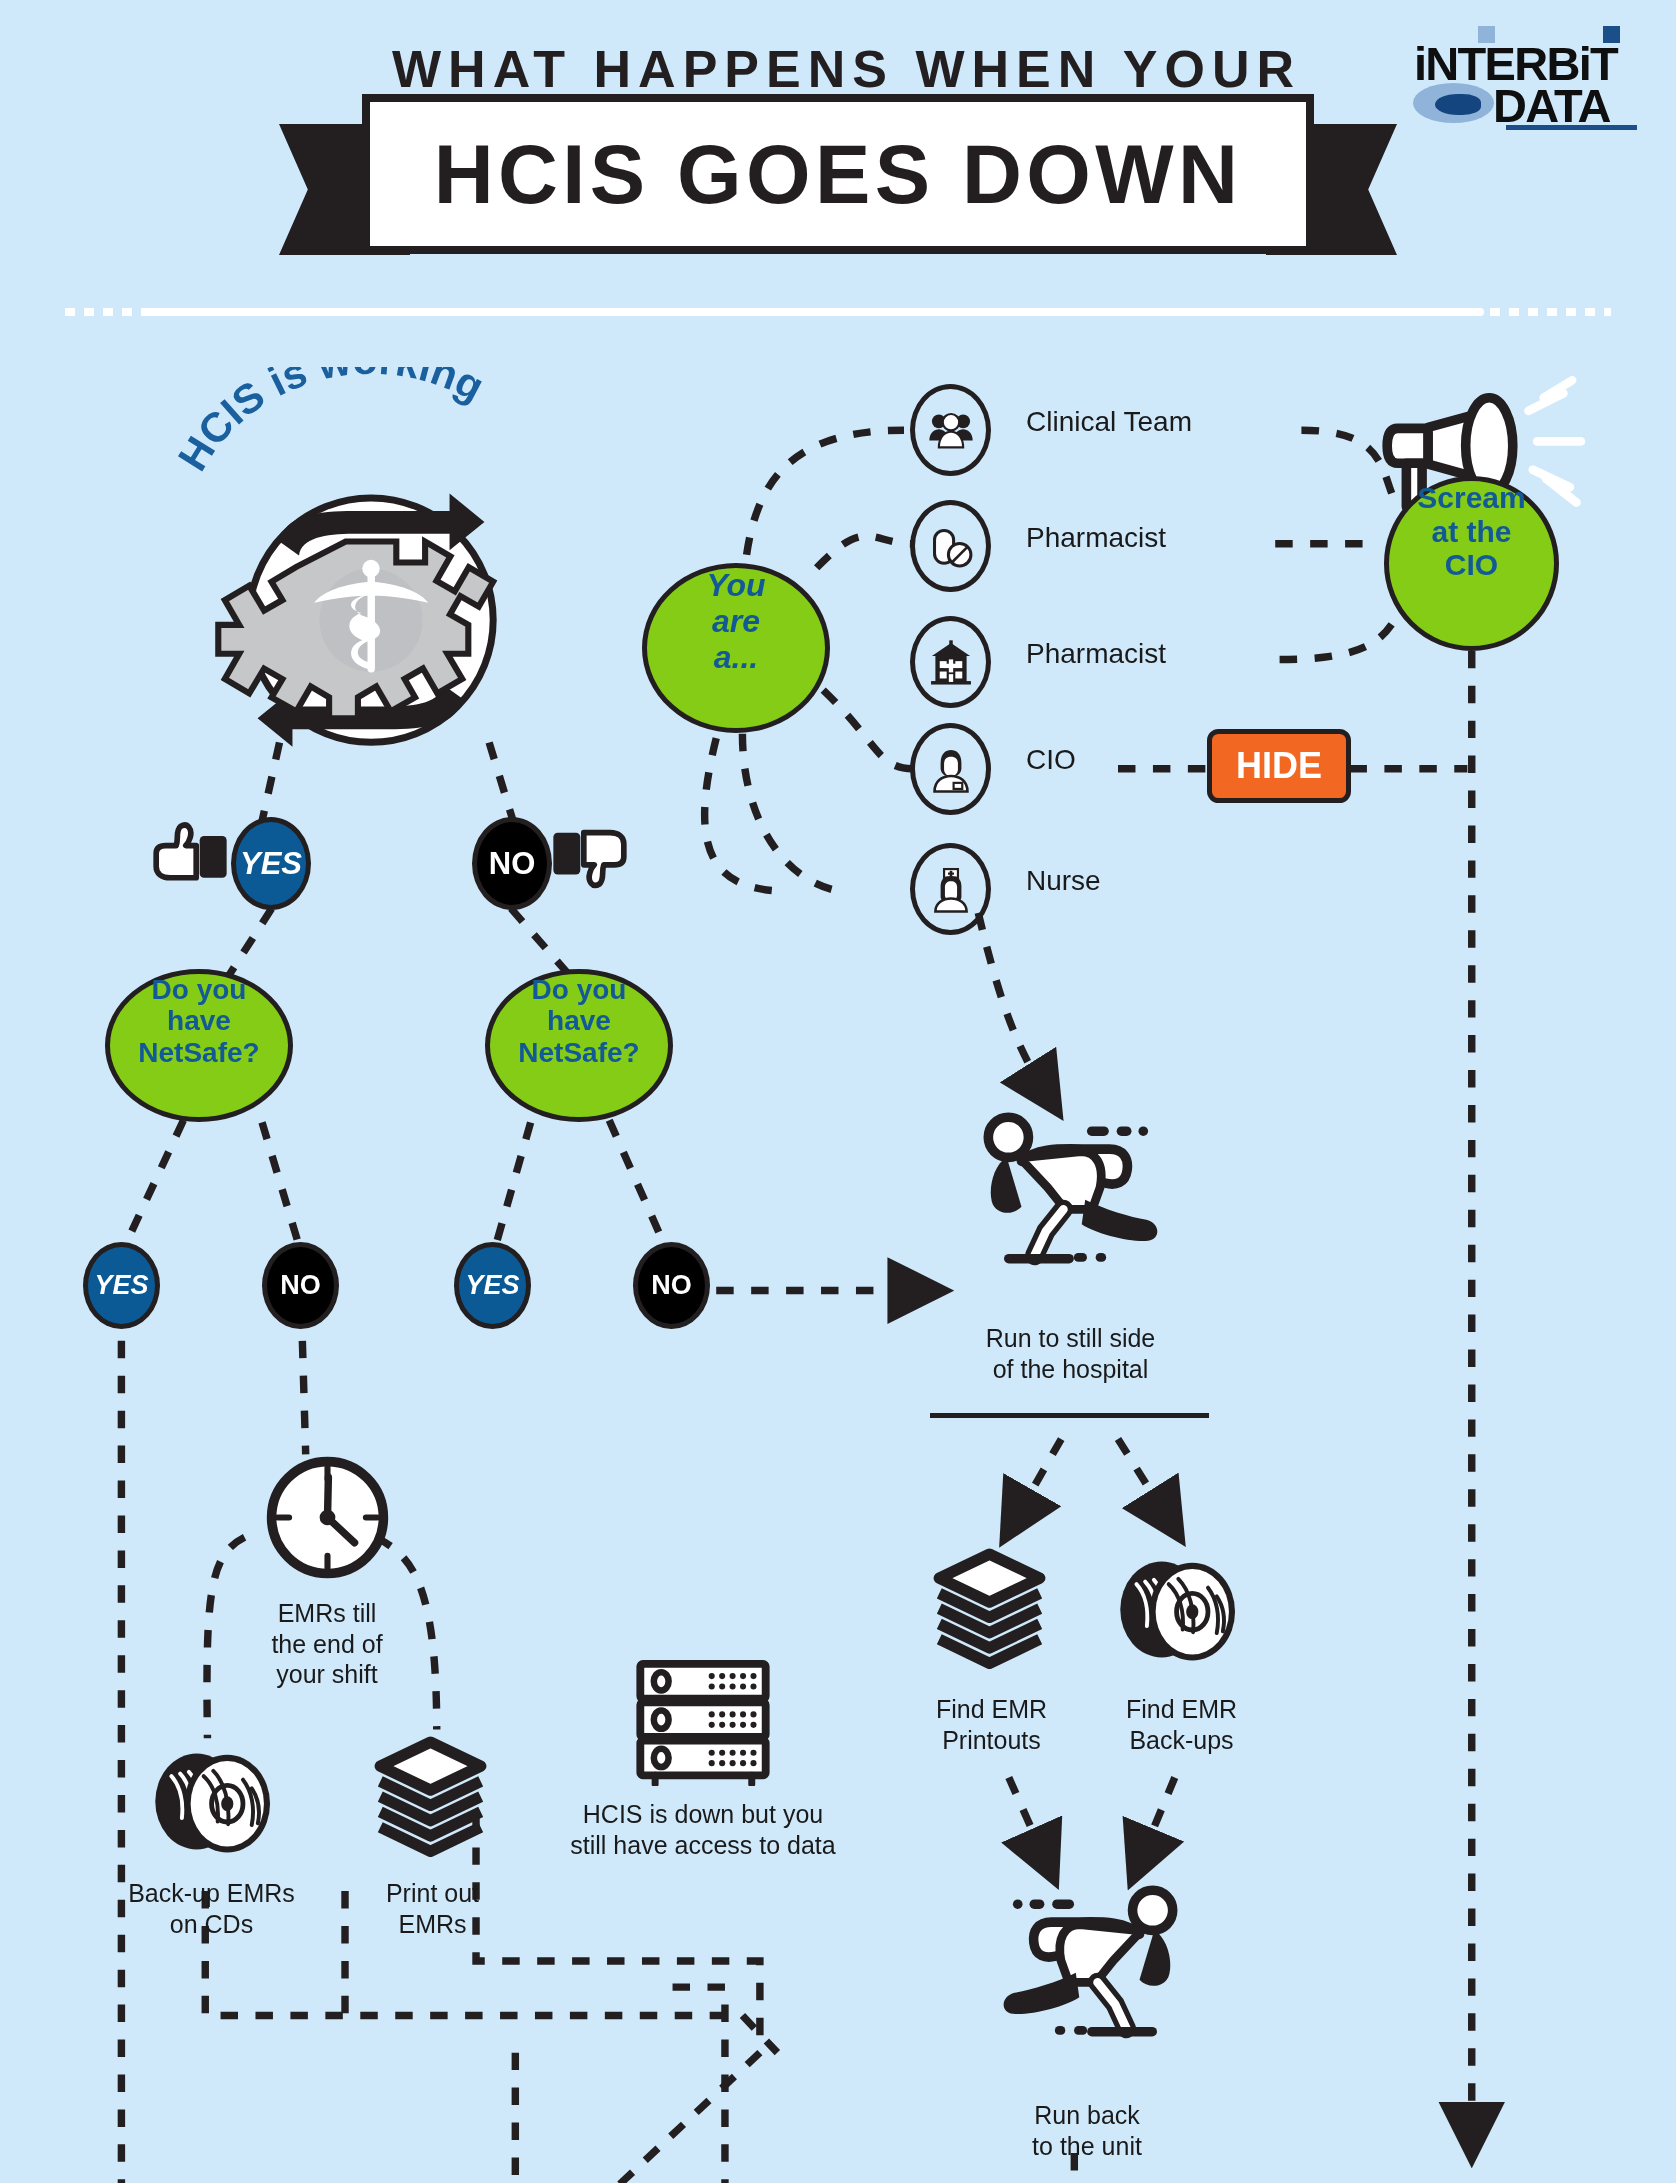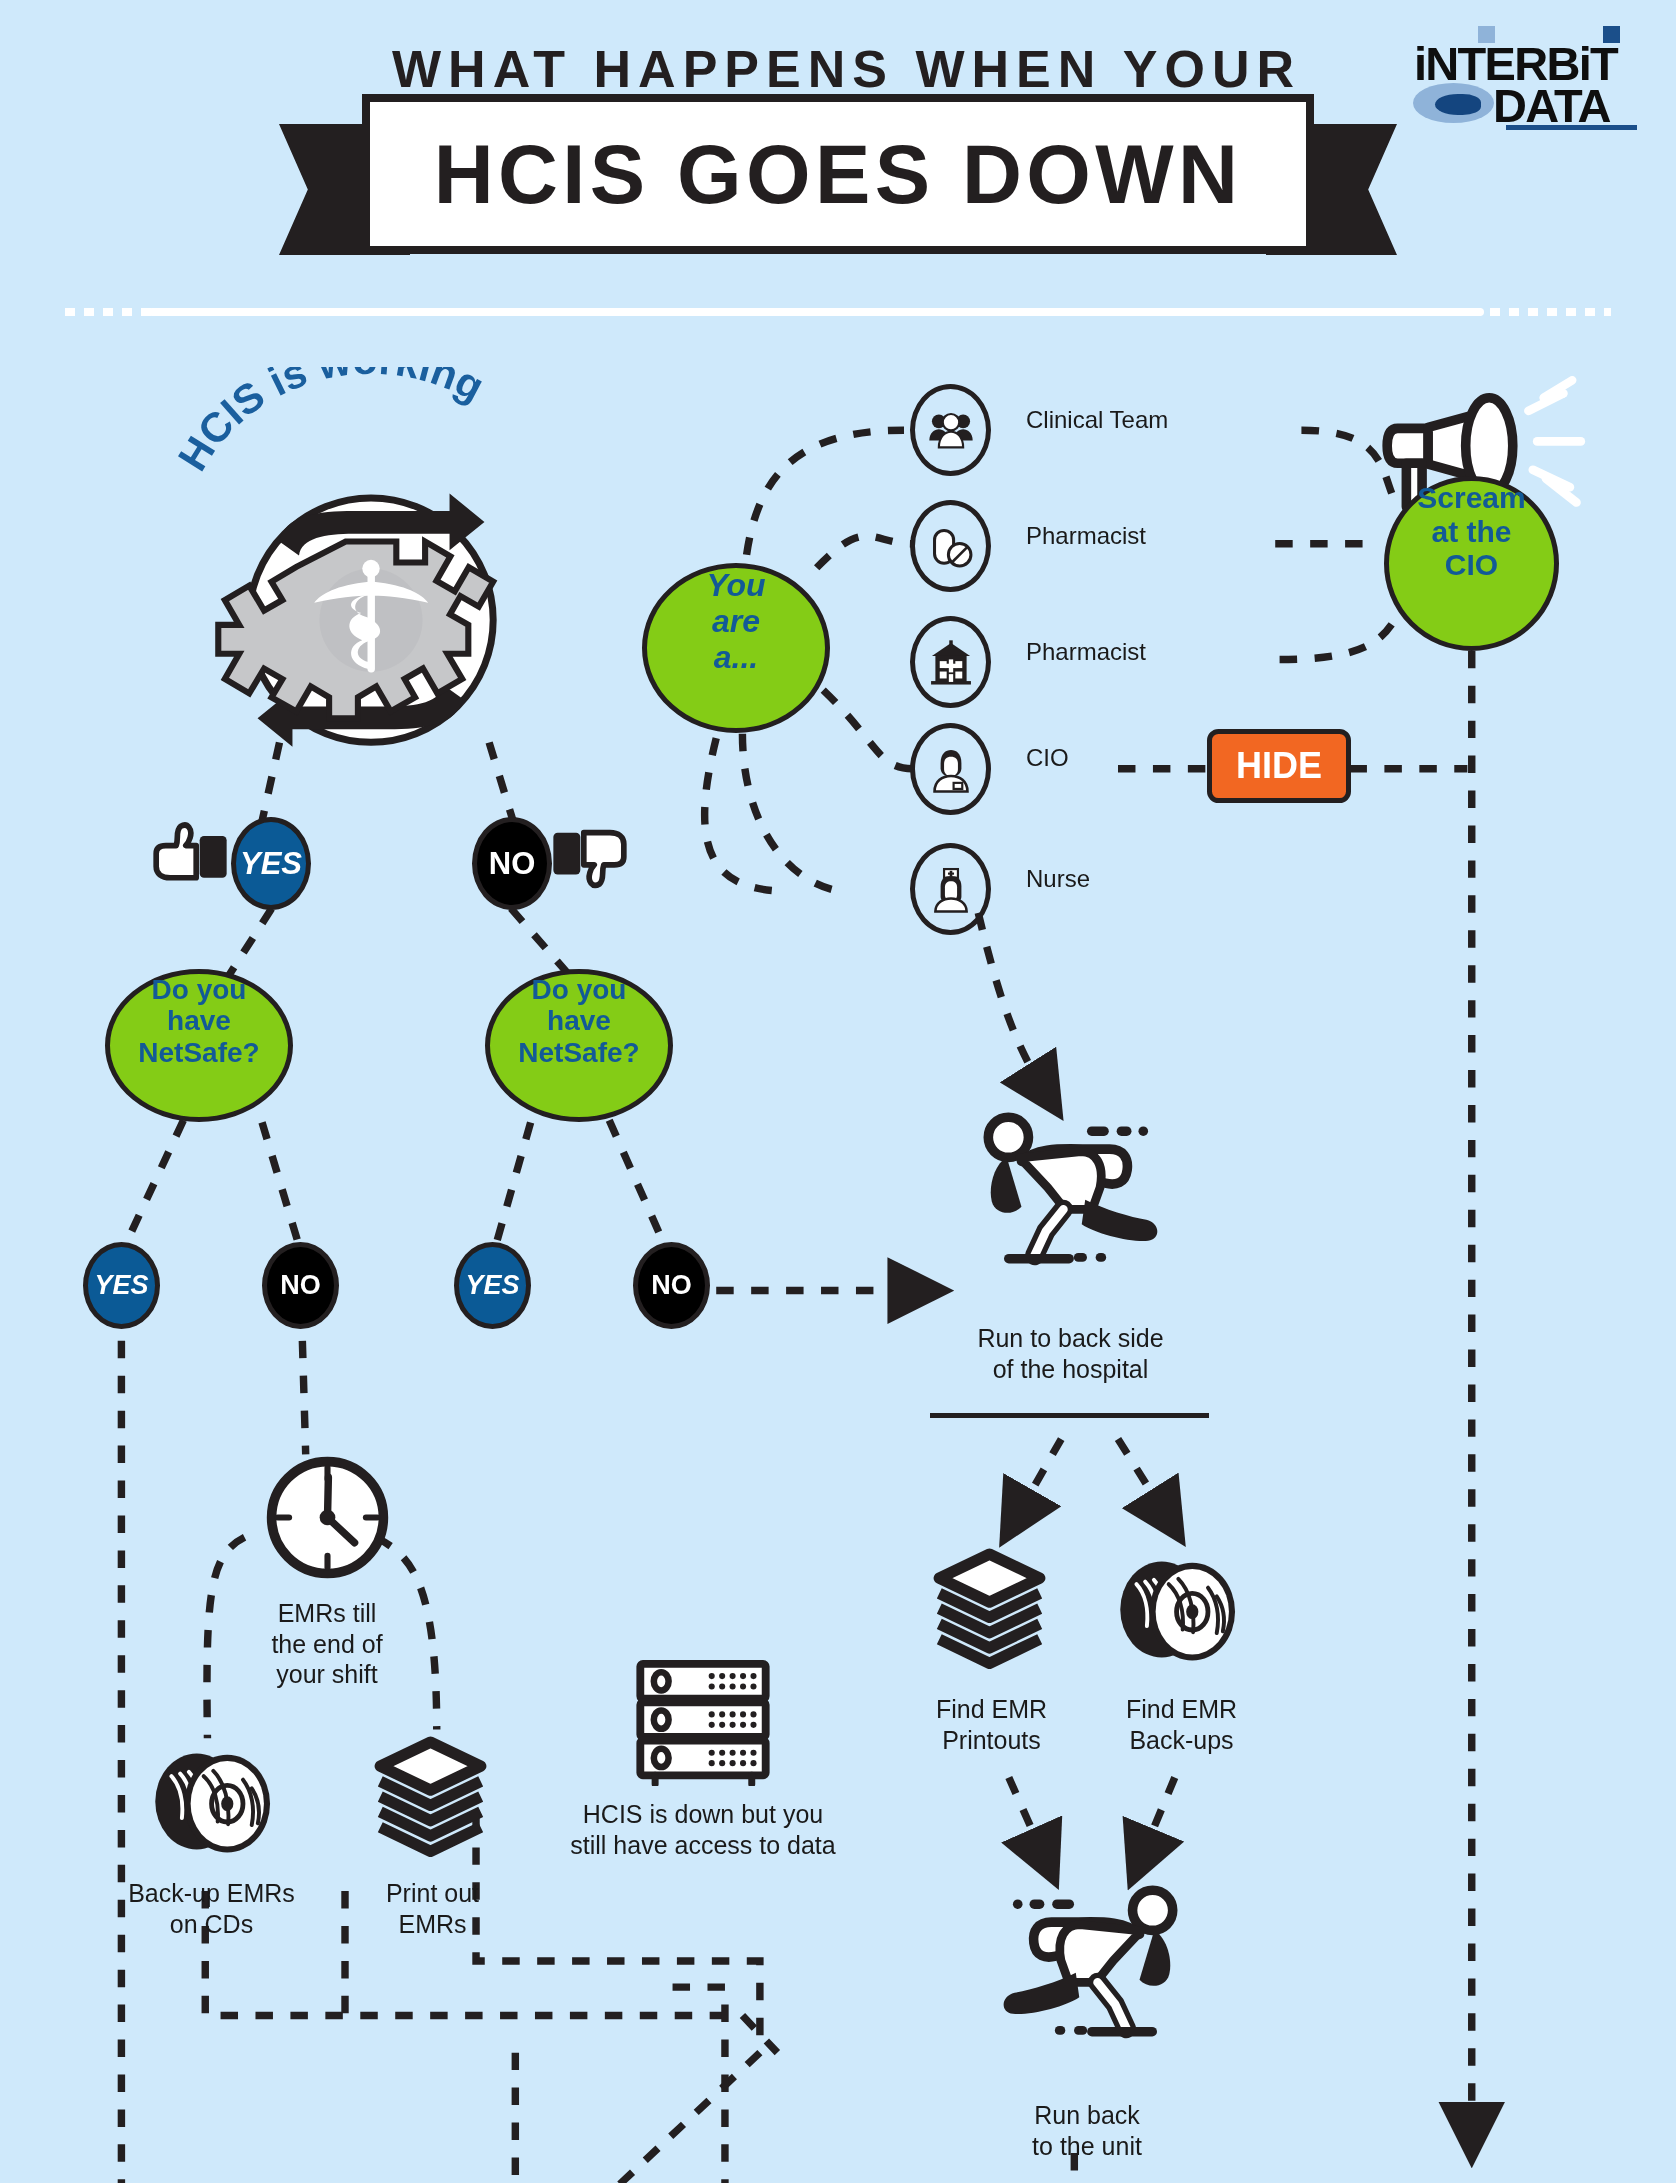--- a/index.html
+++ b/index.html
@@ -63,21 +63,21 @@
     display:flex;align-items:center;justify-content:center;
     color:#ffffff;font-weight:bold;box-sizing:border-box;
   }
   .pill.yes{background:#0b5a96;font-style:italic;}
   .pill.no{background:#000000;}
 
   .iconcircle{
     position:absolute;border:5.7px solid #231f20;border-radius:50%;
     display:flex;align-items:center;justify-content:center;background:transparent;box-sizing:border-box;
   }
-  .rolelabel{position:absolute;font-size:24px;color:#1a1a1a;font-weight:normal;white-space:nowrap;text-align:right;}
+  .rolelabel{position:absolute;font-size:28px;color:#1a1a1a;font-weight:normal;white-space:nowrap;text-align:right;}
 
   .badge{
     position:absolute;background:#f26722;border:5.7px solid #231f20;border-radius:11.4px;
     display:flex;align-items:center;justify-content:center;color:#fff;font-weight:bold;
     box-sizing:border-box;
   }
 
   .caption{position:absolute;text-align:center;font-size:25px;color:#1a1a1a;line-height:1.22;}
 
   
@@ -357,21 +357,21 @@
       <path d="M 150 140 C 180 112 230 110 290 112 L 352 112 C 382 112 396 132 392 160 C 388 190 366 196 342 190" fill="#ffffff" stroke="#231f20" stroke-width="22" stroke-linejoin="round" stroke-linecap="round"></path>
       <path d="M 116 130 C 86 150 74 200 82 232 C 90 262 130 266 150 244" fill="#231f20"></path>
       <path d="M 146 132 L 286 118 C 322 118 340 150 330 200 L 312 250 L 250 250 L 210 200 Z" fill="#ffffff" stroke="#231f20" stroke-width="20" stroke-linejoin="round"></path>
       <path d="M 296 228 C 340 250 400 268 436 274 C 468 282 470 318 440 322 C 400 326 320 306 288 284 Z" fill="#231f20"></path>
       <path d="M 246 250 L 206 300 L 180 356" fill="none" stroke="#231f20" stroke-width="44" stroke-linecap="round"></path>
       <path d="M 246 250 L 206 300 L 180 356" fill="none" stroke="#ffffff" stroke-width="20" stroke-linecap="round"></path>
       <rect x="110" y="352" width="160" height="22" rx="11" fill="#231f20"></rect>
     </svg>
   </div>
   <div class="caption" style="left:900px;top:1323px;width:341px">
-    <span style="white-space: pre-line;">Run to back side
+    <span style="white-space: pre-line;">Run to still side
 of  the hospital</span>
   </div>
   <div class="abs" style="left:930px;top:1413px;width:279px;height:4.8px;background:#231f20"></div>
 
   <div class="abs" style="left:913px;top:1541px;width:153px;height:131px">
     <svg viewBox="0 0 350 300" width="153" height="131">
       <g stroke="#231f20" stroke-width="26" fill="none" stroke-linejoin="round">
         <path d="M 60 85 L 175 30 L 290 85 L 175 140 Z" fill="#ffffff"></path>
         <path d="M 60 120 L 175 175 L 290 120"></path>
         <path d="M 60 155 L 175 210 L 290 155"></path>

